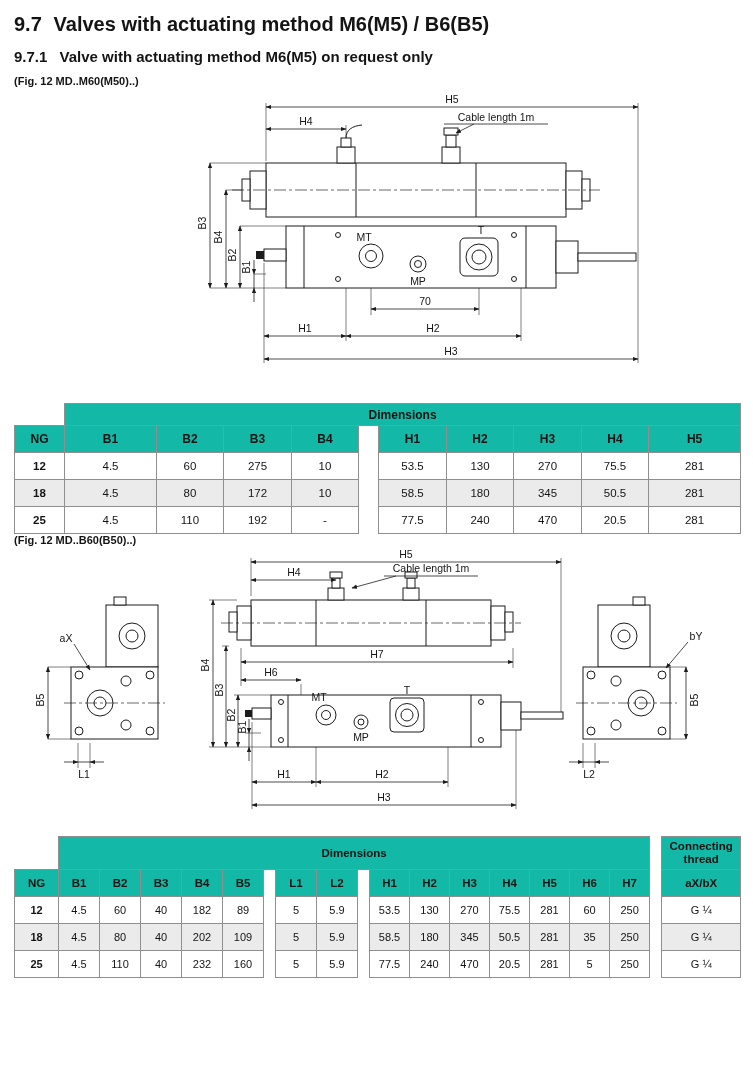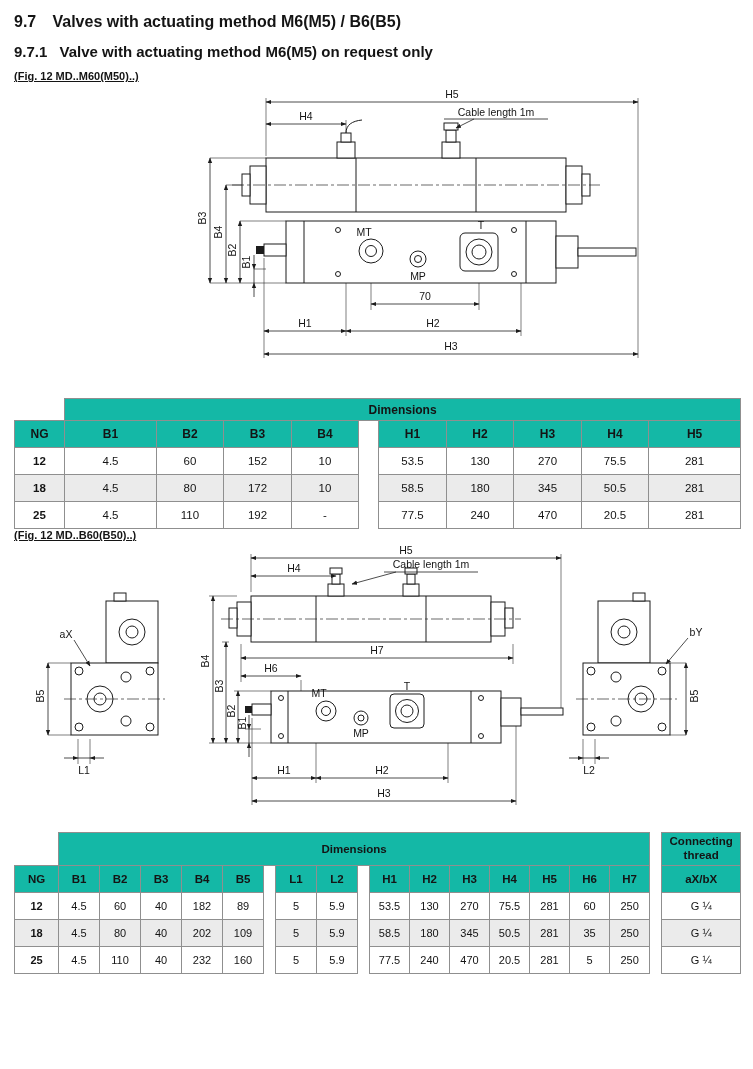--- a/index.html
+++ b/index.html
@@ -2,26 +2,26 @@
 <html><head>
 <meta charset="utf-8">
 <style>
   html,body{margin:0;padding:0;}
   body{
     width:753px;height:1069px;background:#ffffff;
     font-family:"Liberation Sans","DejaVu Sans",sans-serif;color:#141414;
     overflow:hidden;
   }
   .page{padding:10px 0 0 14px;}
-  .h1{font-size:16px;font-weight:700;line-height:1.2;margin:2px 0 12px;}
+  .h1{font-size:20px;font-weight:700;line-height:1.2;margin:2px 0 12px;}
   .h1 .num{display:inline-block;min-width:34px;}
   .h2{font-size:15px;font-weight:700;line-height:1.2;margin:0 0 9px;}
   .h2 .num{margin-right:8px;}
   .h2.second{margin-top:52px;margin-bottom:12px;}
-  .fig{font-size:11px;font-weight:700;line-height:1.2;margin:0 0 3px;text-decoration:underline;}
+  .fig{font-size:11px;font-weight:700;line-height:1.2;margin:0 0 3px;}
   .drawing svg{display:block;}
   .d1{margin:0 0 32px 172px;}
   .d2{margin:0 0 22px 2px;}
 
   svg text{font-family:"Liberation Sans","DejaVu Sans",sans-serif;font-size:10.5px;fill:#141414;}
   svg .ext{stroke:#2a2a2a;stroke-width:0.6;}
   svg .dim{stroke:#1f1f1f;stroke-width:0.8;}
   svg .cl{stroke:#2a2a2a;stroke-width:0.7;stroke-dasharray:12 3 3 3;}
   svg .partg{fill:#ffffff;stroke:#1c1c1c;stroke-width:1;}
   svg .partf{fill:#1c1c1c;stroke:none;}
@@ -185,21 +185,21 @@
         <th>H3</th>
         <th>H4</th>
         <th>H5</th>
       </tr>
     </thead>
     <tbody>
         <tr>
           <td>12</td>
           <td>4.5</td>
           <td>60</td>
-          <td>152</td>
+          <td>275</td>
           <td>10</td>
           <td class="gap"></td>
           <td>53.5</td>
           <td>130</td>
           <td>270</td>
           <td>75.5</td>
           <td>281</td>
         </tr>
         <tr>
           <td>18</td>

